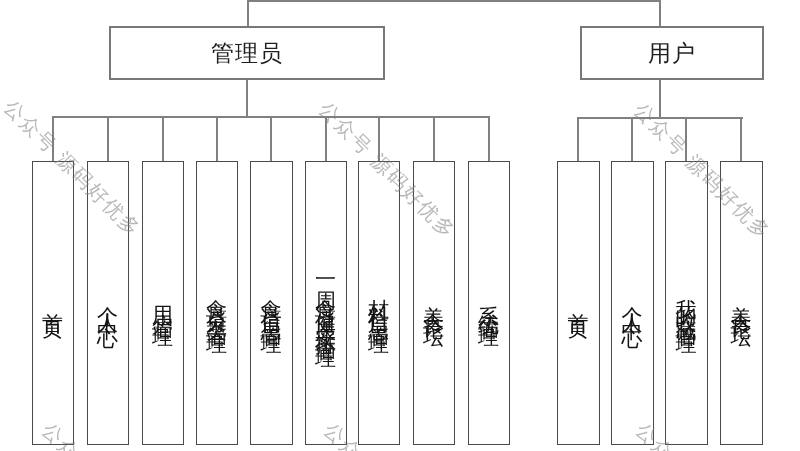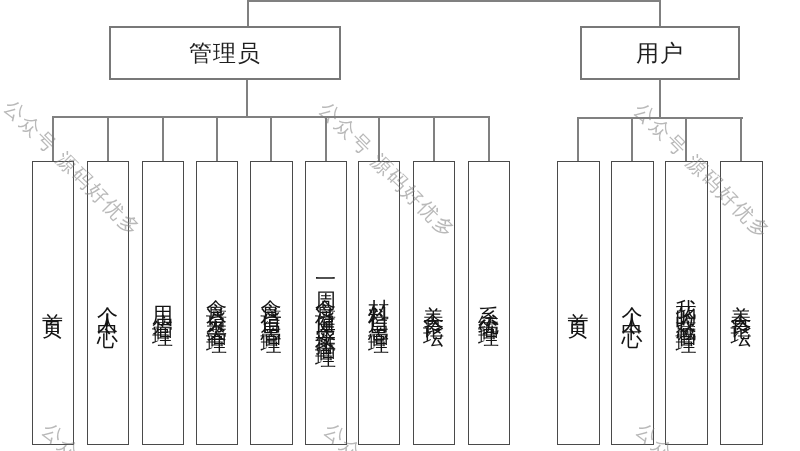--- a/index.html
+++ b/index.html
@@ -7,22 +7,22 @@
     position:relative;width:800px;height:451px;background:#ffffff;overflow:hidden;
     font-family:"Liberation Sans","DejaVu Sans",sans-serif;
   }
   .line{position:absolute;background:#808080;}
   .rootbox{
     position:absolute;top:26px;height:54px;box-sizing:border-box;
     background:#ffffff;border:2px solid #787878;
     display:flex;align-items:center;justify-content:center;
     font-size:23px;color:#1f1f1f;letter-spacing:1px;
   }
-  .rootbox.admin{left:109px;width:232px;}
-  .rootbox.user{left:580px;width:160px;}
+  .rootbox.admin{left:109px;width:276px;}
+  .rootbox.user{left:580px;width:184px;}
   .leaf{
     position:absolute;top:161px;height:284px;box-sizing:border-box;
     background:#ffffff;border:1px solid #4a4a4a;
     display:flex;align-items:center;justify-content:center;
   }
   .leaf span{
     writing-mode:vertical-lr;text-orientation:upright;
     font-size:21px;line-height:1;letter-spacing:7px;color:#141414;
     white-space:nowrap;
   }

